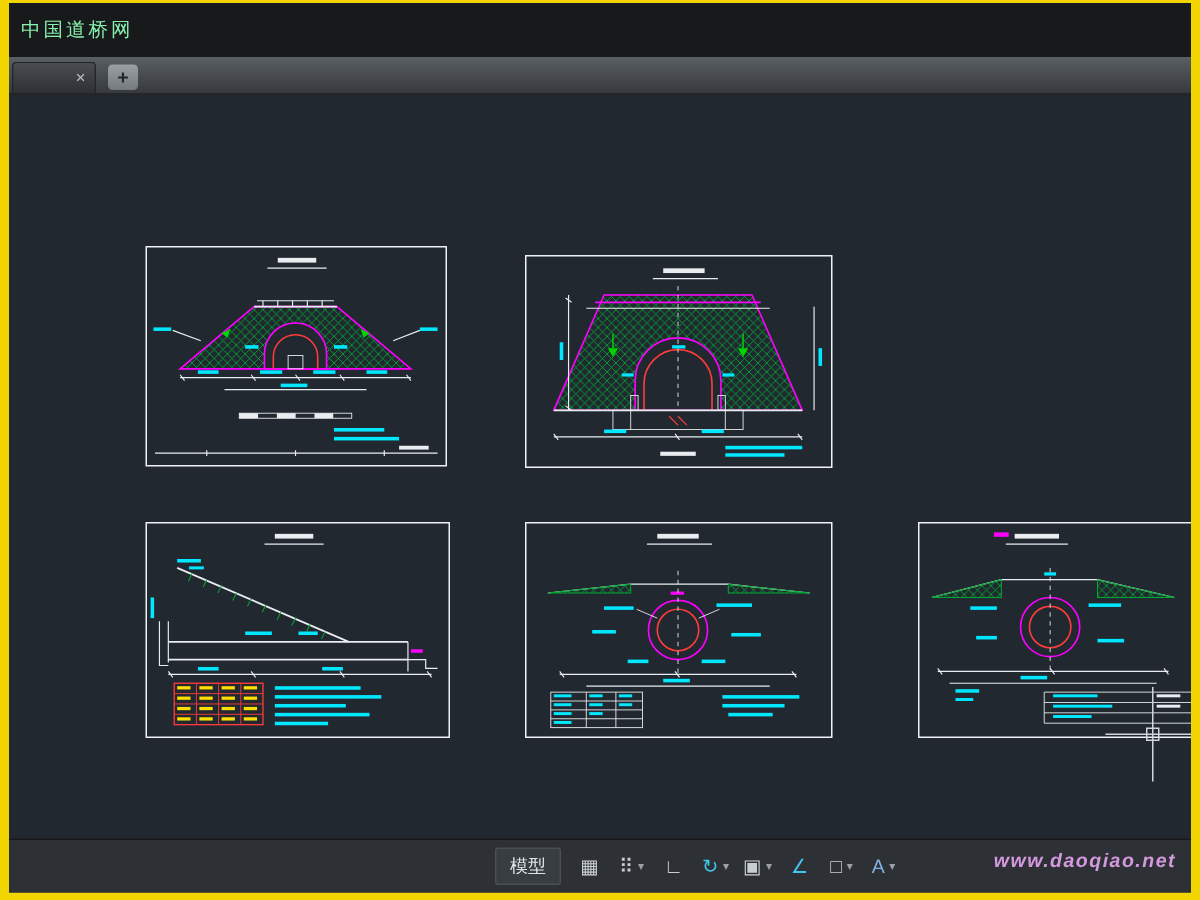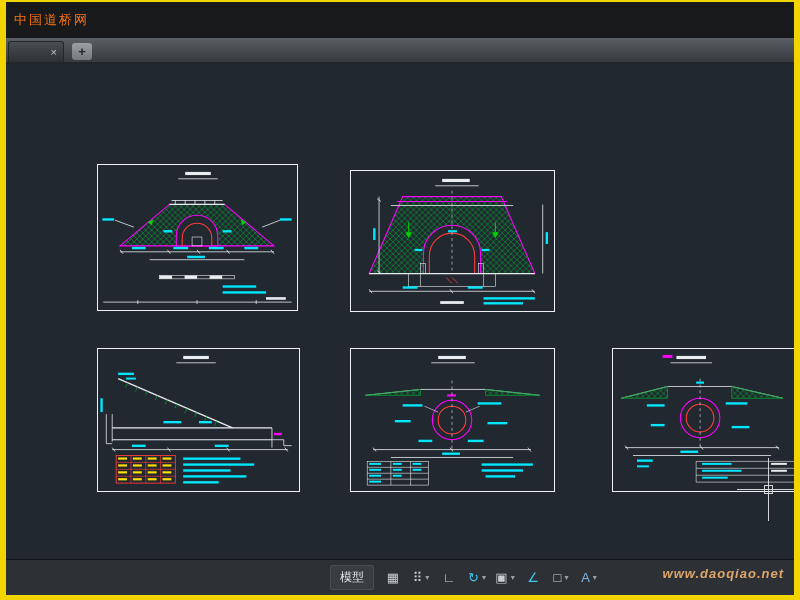--- a/index.html
+++ b/index.html
@@ -4,21 +4,21 @@
 <style>
   :root{
     --frame:#f2d400; --titlebg:#17191b; --bg:#212830; --bar:#2d3135;
     --m:#ff00ff; --r:#ff3b3b; --c:#00e8ff; --g:#00a832; --ag:#00d500; --yl:#ffdf00;
   }
   *{margin:0;padding:0;box-sizing:border-box}
   html,body{width:800px;height:600px;overflow:hidden;font-family:"Liberation Sans",sans-serif}
   .frame{position:absolute;inset:0;background:var(--frame)}
   .app{position:absolute;left:6px;right:6px;top:2px;bottom:5px;display:flex;flex-direction:column;background:var(--bg)}
   .titlebar{height:36px;background:var(--titlebg);display:flex;align-items:center;flex:0 0 auto}
-  .wm-top{color:#f97316;font-size:13px;letter-spacing:2px;padding-left:8px}
+  .wm-top{color:#86efac;font-size:13px;letter-spacing:2px;padding-left:8px}
   .tabbar{height:26px;flex:0 0 auto;background:linear-gradient(#5a5f65,#36393e);border-bottom:2px solid #232628;position:relative}
   .tab{position:absolute;left:2px;top:3px;width:56px;height:21px;background:linear-gradient(#4a4e53,#2d3034);border:1px solid #24272a;border-bottom:none;border-radius:3px 3px 0 0;display:flex;align-items:center;justify-content:flex-end;padding-right:6px}
   .tab-close{color:#c3c7ca;font-size:11px;line-height:1;cursor:default}
   .newtab{position:absolute;left:66px;top:5px;width:20px;height:17px;border-radius:3px;background:linear-gradient(#9ba0a5,#74797e);color:#24272a;font-size:13px;font-weight:bold;display:flex;align-items:center;justify-content:center}
   .canvas{position:relative;flex:1 1 auto;background:var(--bg);overflow:hidden}
   .panel{position:absolute;border:1px solid #eef1f3;background:var(--bg)}
   .p1{left:91px;top:100px;width:201px;height:147px}
   .p2{left:344px;top:106px;width:205px;height:142px}
   .p3{left:91px;top:284px;width:203px;height:144px}
   .p4{left:344px;top:284px;width:205px;height:144px}
@@ -45,21 +45,21 @@
   .hx{fill:url(#xh)}
   .ch{position:absolute;background:#d2d6d9;z-index:30}
   .ch-v{left:762px;top:394px;width:1px;height:63px}
   .ch-h{left:731px;top:425px;width:64px;height:1px}
   .ch-box{position:absolute;left:758px;top:421px;width:9px;height:9px;border:1px solid #d2d6d9;background:transparent;z-index:31}
   .statusbar{height:36px;flex:0 0 auto;background:var(--bar);border-top:1px solid #15171a;display:flex;align-items:center;padding-left:324px;position:relative}
   .model-btn{color:#dfe3e6;font-size:12px;padding:3px 9px;border:1px solid #4a4f54;background:#383d42;border-radius:2px;margin-right:6px}
   .sb-icons{display:flex;align-items:center;gap:2px}
   .sb-icon{min-width:26px;height:22px;display:flex;align-items:center;justify-content:center;gap:3px;font-size:13px;border-radius:2px;padding:0 3px}
   .sb-icon .dd{color:#9aa0a5;font-size:8px}
-  .wm-bottom{position:absolute;right:10px;top:6px;color:#fdba74;font-size:13px;font-style:italic;font-weight:bold;opacity:.85;letter-spacing:1px}
+  .wm-bottom{position:absolute;right:10px;top:6px;color:#f0abfc;font-size:13px;font-style:italic;font-weight:bold;opacity:.85;letter-spacing:1px}
 </style>
 </head>
 <body>
 
 <div class="frame">
   <div class="app">
 
     <div class="titlebar">
       <span class="wm-top">中国道桥网</span>
     </div>

